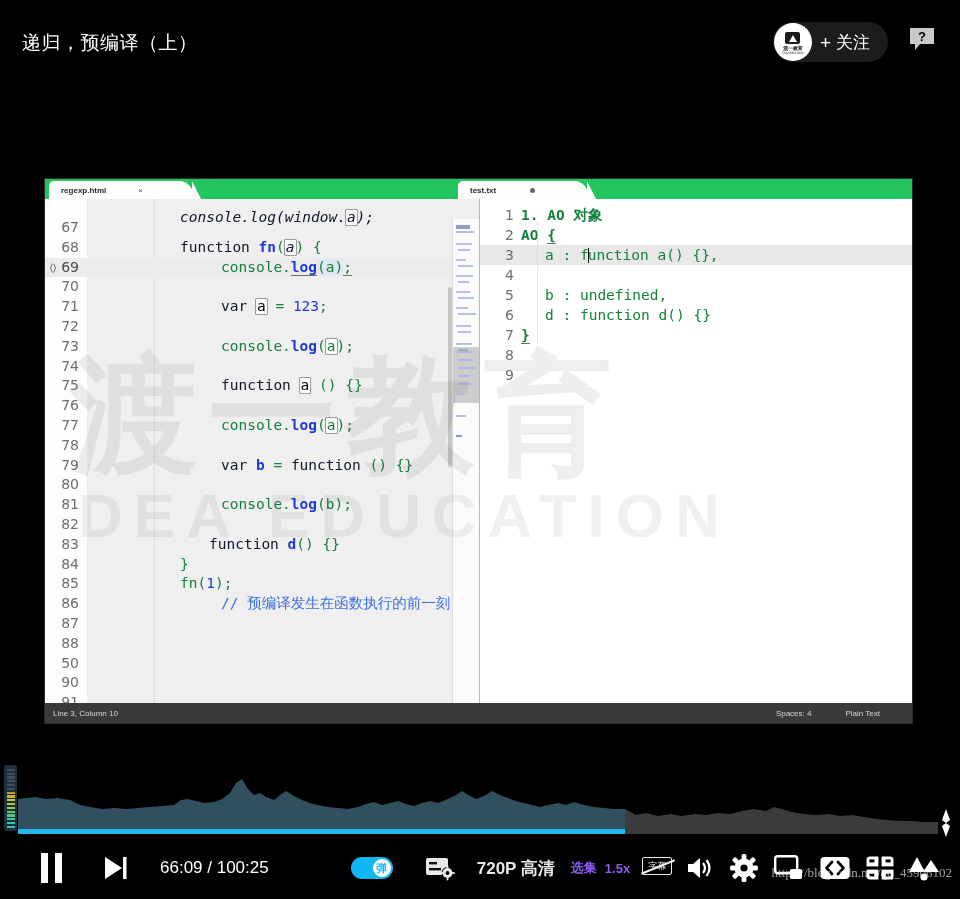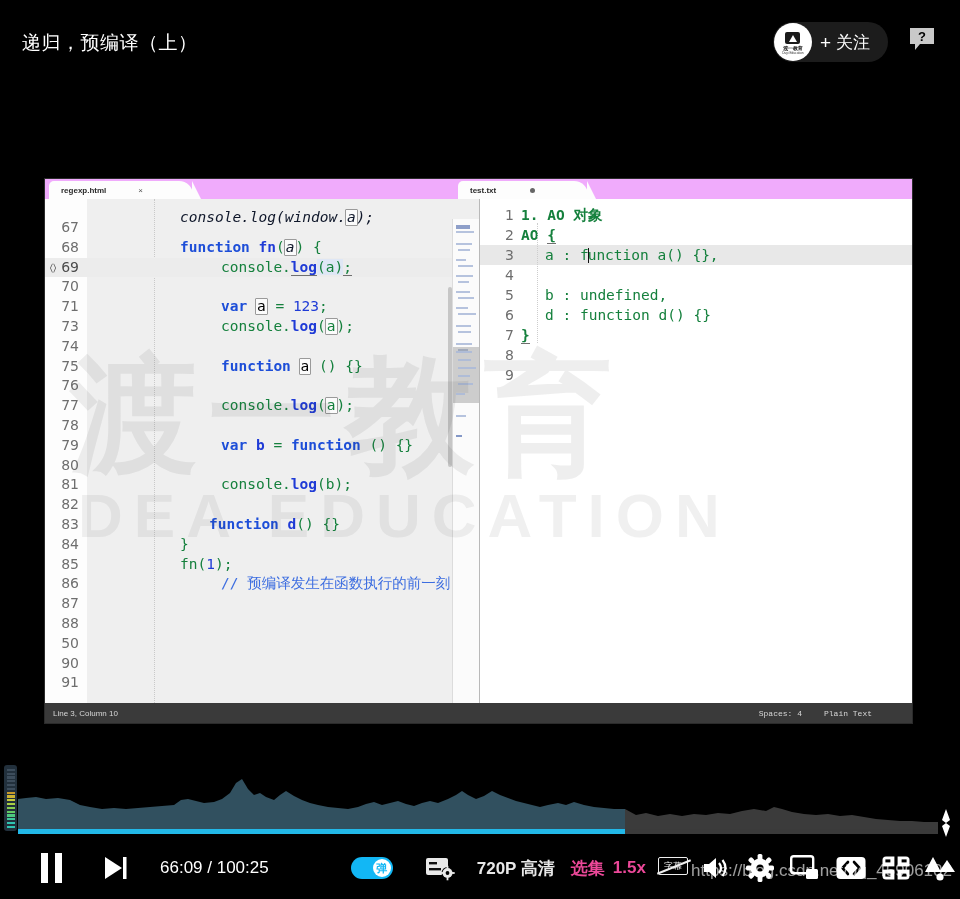--- a/index.html
+++ b/index.html
@@ -64,21 +64,21 @@
     width: 867px; height: 544px;
     background: #f7f7f7;
     box-shadow: 0 0 0 1px #2b2b2b;
     overflow: hidden;
     font-family: "DejaVu Sans Mono", monospace;
     z-index: 10;
   }
   
   #tab-strip {
     position: absolute; left: 0; top: 0; width: 867px; height: 20px;
-    background: #f0abfc;
+    background: #22c55e;
   }
   .sb-tab {
     position: absolute; top: 2px; height: 18px;
     background: #fdfdfd;
     border-radius: 5px 14px 0 0;
     display: flex; align-items: center;
     padding: 0 6px 0 12px;
     font-family: "Liberation Sans", sans-serif;
   }
   .sb-tab .tname { font-size: 8px; color: #2a2a2a; font-weight: bold; }
@@ -132,21 +132,21 @@
     position: absolute; left: 42px; top: 0; width: 392px; height: 100%;
     background: #efefef;
   }
   #pane-left .indent-guide {
     position: absolute; left: 109px; top: 0; width: 1px; height: 100%;
     border-left: 1px dotted #c9c9c9;
   }
   #pane-right .crow.active { background: #e8e8e8; }
 
   
-  .kw  { color: #1d4ed8; font-weight: bold; }
+  .kw  { color: #0f172a; font-weight: normal; }
   .fnm { color: #1f3bd6; font-weight: bold; }
   .pl  { color: #15803d; }
   .num { color: #1f3bd6; }
   .cmt { color: #3c6de0; }
   .ital { color: #0f172a; font-style: italic; }
   .boxed {
     display: inline-block; border: 1px solid #9a9a9a;
     background: #fbfbfb; padding: 0 1px; margin: 0 -1px;
     border-radius: 1px; line-height: 15px;
   }
@@ -176,21 +176,21 @@
   }
 
   
   #status-bar {
     position: absolute; left: 0; bottom: 0; width: 867px; height: 20px;
     background: #3a3a3a; color: #d6d6d6;
     font-family: "Liberation Sans", sans-serif; font-size: 8px;
     display: flex; align-items: center;
   }
   #status-bar .st-left { margin-left: 8px; }
-  #status-bar .st-right { margin-left: auto; display: flex; gap: 22px; margin-right: 40px; font-family: Liberation Mono, monospace; }
+  #status-bar .st-right { margin-left: auto; display: flex; gap: 34px; margin-right: 32px; }
 
   
   #wm-duyi {
     position: absolute; left: 70px; top: 330px;
     width: 840px; height: 290px; z-index: 12; pointer-events: none;
     font-family: "Liberation Sans", sans-serif;
   }
   #wm-duyi .big {
     position: absolute; left: 0; top: 0;
     font-size: 128px; font-weight: bold; color: rgba(60,60,60,.085);
@@ -266,21 +266,21 @@
     width: 18px; height: 18px; border-radius: 50%; background: #fff;
     color: #12b7f5; font-size: 11px; font-weight: bold;
     display: flex; align-items: center; justify-content: center;
   }
   #danmaku-settings { margin-left: 32px; width: 30px; height: 26px; }
   #quality-label {
     margin-left: 22px; color: #e8e8e8; font-size: 17px; font-weight: bold;
     white-space: nowrap; font-family: "Liberation Sans", sans-serif;
   }
   #episode-label, #speed-label {
-    margin-left: 16px; color: #ec4899; font-size: 17px; font-weight: bold;
+    margin-left: 16px; color: #8b5cf6; font-size: 13px; font-weight: bold;
     white-space: nowrap; font-family: "Liberation Sans", sans-serif;
   }
   #speed-label { margin-left: 8px; }
   #subtitle-btn { margin-left: 12px; width: 30px; height: 22px; position: relative; }
   #subtitle-btn .bx {
     width: 30px; height: 18px; border: 1.6px solid #eee; border-radius: 2px;
     color: #eee; font-size: 9px; display:flex; align-items:center; justify-content:center;
     font-family: "Liberation Sans", sans-serif;
   }
   #subtitle-btn .slash {
@@ -289,22 +289,22 @@
   }
   #volume-btn { margin-left: 14px; width: 28px; height: 26px; }
   #settings-btn { margin-left: 16px; width: 28px; height: 28px; }
   #pip-btn { margin-left: 16px; width: 30px; height: 26px; }
   #widescreen-btn { margin-left: 16px; width: 30px; height: 24px; }
   #fullscreen-btn { margin-left: 16px; width: 28px; height: 24px; }
   #extra-btn { margin-left: 14px; width: 32px; height: 26px; }
 
   #csdn-watermark {
     position: absolute; right: 8px; bottom: 18px;
-    color: rgba(255,255,255,.62); font-size: 17px;
-    font-family: Liberation Sans, sans-serif;
+    color: rgba(255,255,255,.62); font-size: 13px;
+    font-family: Liberation Serif, serif;
     z-index: 50; pointer-events: none; white-space: nowrap;
   }
 </style>
 </head>
 <body>
 
 <div id="stage">
 
   <div id="editor-window">
 
@@ -329,20 +329,21 @@
       <div class="crow" style="top:-11px;position:absolute;left:0;width:100%;">
         <span class="ctext" style="left:135px;"><span class="ital">console.log(window.<span class="boxed">a</span>);</span></span>
       </div>
 
       <div class="code-rows" style="top:19px;">
         <div class="crow"><span class="lno">67</span></div>
         <div class="crow"><span class="lno">68</span><span class="ctext" style="left:135px;"><span class="kw">function</span> <span class="fnm">fn</span><span class="pl">(</span><span class="boxed ital">a</span><span class="pl">) {</span></span></div>
         <div class="crow active"><span class="fold">〈〉</span><span class="lno">69</span><span class="ctext" style="left:176px;"><span class="pl">console.</span><span class="fnm ul">log</span><span class="pl hl">(a)</span><span class="pl ul">;</span></span></div>
         <div class="crow"><span class="lno">70</span></div>
         <div class="crow"><span class="lno">71</span><span class="ctext" style="left:176px;"><span class="kw">var</span> <span class="boxed">a</span> <span class="pl">=</span> <span class="num">123</span><span class="pl">;</span></span></div>
+        <div class="crow"><span class="lno">72</span></div>
         <div class="crow"><span class="lno">73</span><span class="ctext" style="left:176px;"><span class="pl">console.</span><span class="fnm">log</span><span class="pl">(<span class="boxed">a</span>);</span></span></div>
         <div class="crow"><span class="lno">74</span></div>
         <div class="crow"><span class="lno">75</span><span class="ctext" style="left:176px;"><span class="kw">function</span> <span class="boxed">a</span> <span class="pl">() {}</span></span></div>
         <div class="crow"><span class="lno">76</span></div>
         <div class="crow"><span class="lno">77</span><span class="ctext" style="left:176px;"><span class="pl">console.</span><span class="fnm">log</span><span class="pl">(<span class="boxed">a</span>);</span></span></div>
         <div class="crow"><span class="lno">78</span></div>
         <div class="crow"><span class="lno">79</span><span class="ctext" style="left:176px;"><span class="kw">var</span> <span class="fnm">b</span> <span class="pl">=</span> <span class="kw">function</span> <span class="pl">() {}</span></span></div>
         <div class="crow"><span class="lno">80</span></div>
         <div class="crow"><span class="lno">81</span><span class="ctext" style="left:176px;"><span class="pl">console.</span><span class="fnm">log</span><span class="pl">(b);</span></span></div>
         <div class="crow"><span class="lno">82</span></div>

